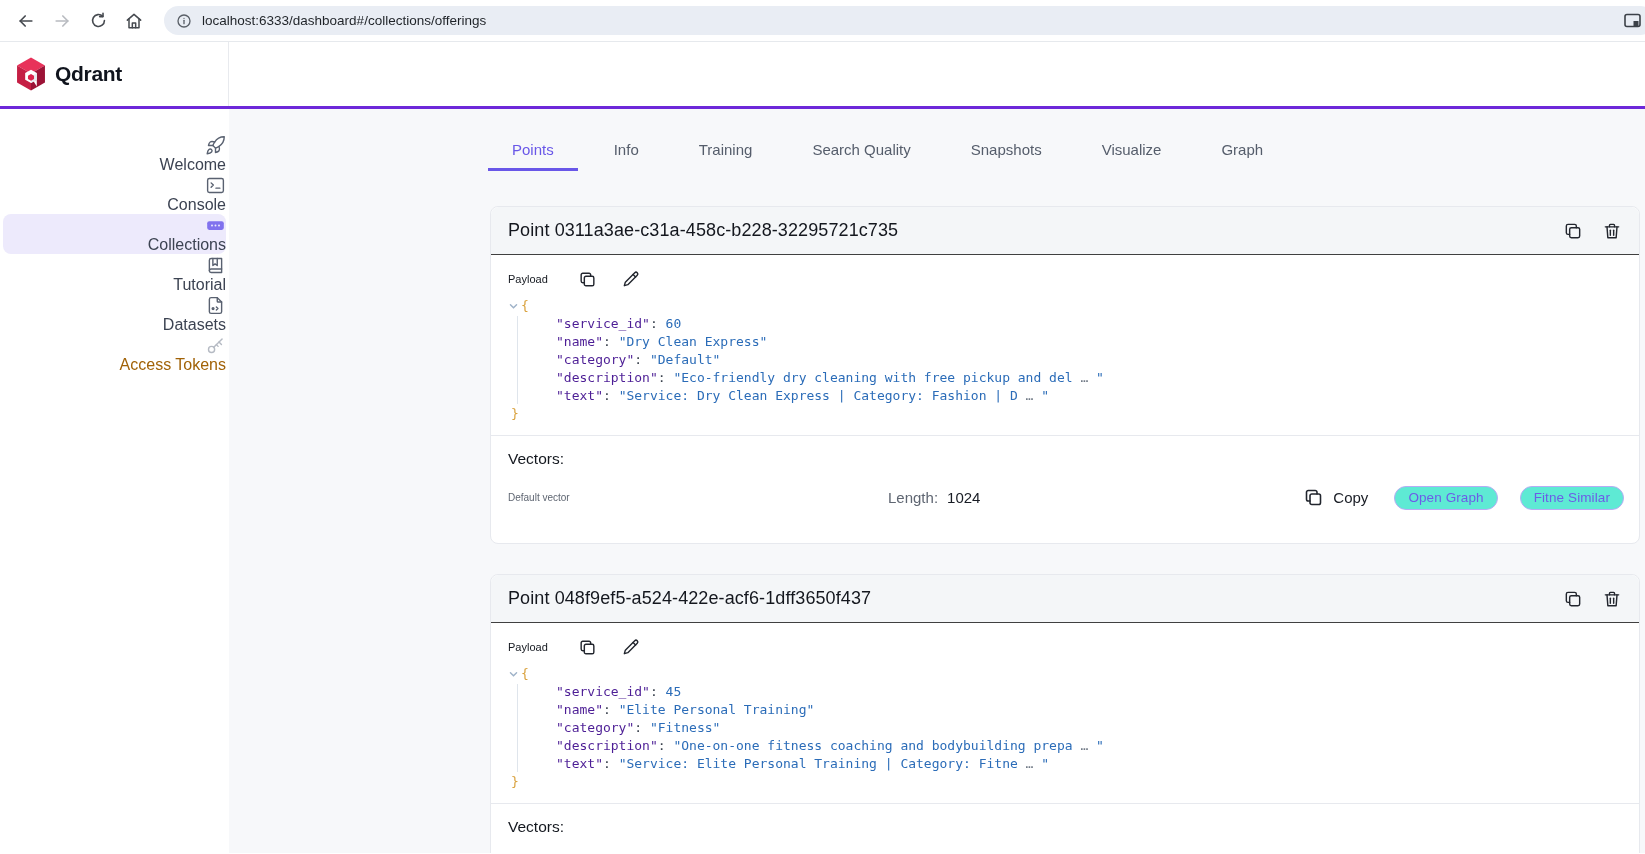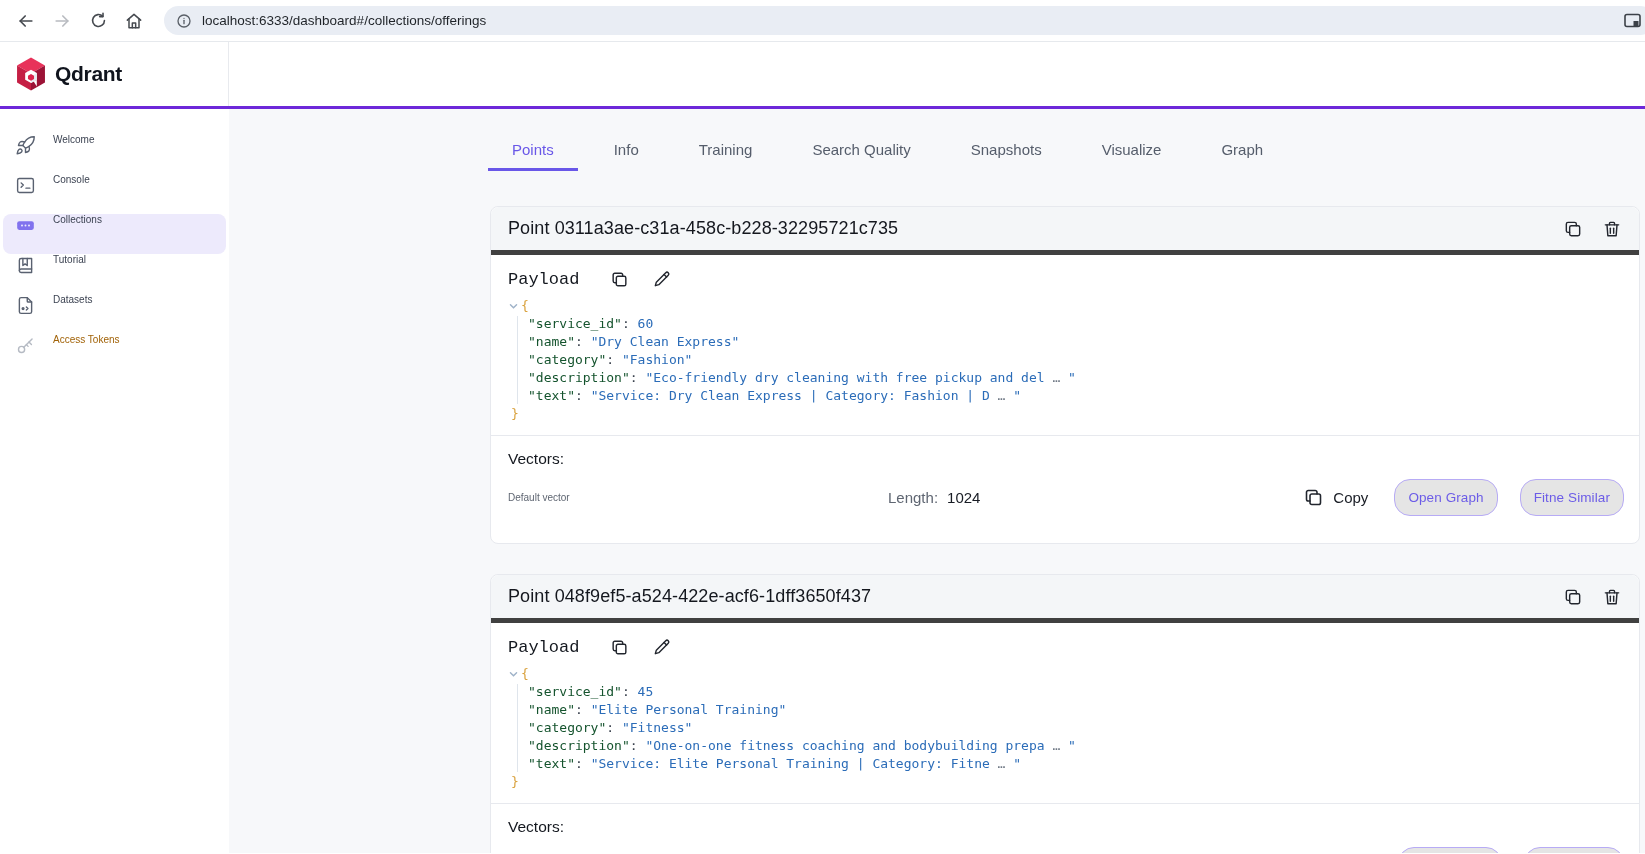--- a/index.html
+++ b/index.html
@@ -19,85 +19,85 @@
   .panel-ic { position:absolute; right:14px; top:7px; color:#3c4148; }
 
   
   .appheader { height:67px; background:#fff; border-bottom:3px solid #6d28d9; display:flex; }
   .logo-cell { width:229px; border-right:1px solid #e8eaee; display:flex; align-items:center; padding-left:16px; }
   .logo-text { margin-left:9px; font-size:21px; font-weight:700; color:#10141d; letter-spacing:-0.3px; }
 
   
   .appbody { display:flex; height:744px; }
   .sidebar { width:229px; background:#fff; padding-top:25px; flex:0 0 auto; }
-  .sitem { height:40px; margin:0 3px; display:flex; align-items:flex-start; padding-left:11px;
-    border-radius:8px; color:#3c4352; font-size:10px; cursor:pointer; }
+  .sitem { height:40px; margin:0 3px; display:flex; align-items:flex-end; padding-left:11px;
+    border-radius:8px; color:#3c4352; font-size:16px; cursor:pointer;flex-direction:column; }
   .sitem .sicon { width:22px; height:22px; color:#596170; display:flex; align-items:center; justify-content:center; }
   .sitem .slabel { margin-left:17px; }
   .sitem.active { background:#edeafc; }
   .sitem.active .sicon { color:#8172ee; }
   .sitem.disabled { color:#a16207; }
   .sitem.disabled .sicon { color:#b5bac3; }
 
   .main { flex:1; background:#f7f8fa; overflow:hidden; }
 
   
   .tabs { display:flex; gap:12px; padding:18px 0 0 259px; }
   .tab { position:relative; height:44px; display:flex; align-items:center; padding:0 24px;
     font-size:15px; font-weight:500; color:#555d6b; cursor:pointer; }
   .tab.active { color:#6957e8; }
   .tab.active::after { content:''; position:absolute; left:0; right:0; bottom:0; height:3px; background:#6957e8; }
 
   
   .card { width:1150px; margin:35px 0 0 261px; background:#fff; border:1px solid #e7e9ee; border-radius:8px; }
   .card + .card { margin-top:30px; }
-  .chead { height:48px; background:#f4f6f8; border-bottom:5px solid #404040;
+  .chead { height:48px; background:#f4f6f8; border-bottom:1px solid #404040;
     border-radius:8px 8px 0 0; display:flex; align-items:center; padding:0 16px 0 17px; }
   .ctitle { flex:1; font-size:18px; font-weight:500; color:#14171e; letter-spacing:0.1px; }
   .hicon { width:22px; height:22px; color:#22262e; display:flex; align-items:center; justify-content:center;
     margin-left:17px; cursor:pointer; }
 
   .cbody { padding:14px 15px 30px 17px; }
   .prow { display:flex; align-items:center; }
-  .plabel { font-size:17px; font-weight:500; color:#14181f;font-family:Liberation Mono, monospace; }
+  .plabel { font-size:11px; font-weight:500; color:#14181f; }
   .picon { width:20px; height:20px; color:#22262e; display:flex; align-items:center; justify-content:center; cursor:pointer; }
   .picon.copy { margin-left:30px; }
   .picon.edit { margin-left:23px; }
 
   
   .jblock { margin-top:8px; margin-left:1px; font-family:"DejaVu Sans Mono", monospace;
     font-size:13px; line-height:18px; }
   .jroot { display:flex; align-items:center; }
   .jchev { width:10px; color:#9eb2c8; display:flex; align-items:center; cursor:pointer; }
   .jbrace { color:#d9a13c; }
   .jroot .jbrace { margin-left:2px; }
   .jfields { position:relative; padding-left:19px; }
   .jfields::before { content:''; position:absolute; left:8px; top:1px; bottom:1px; width:1px; background:#dfe5ec; }
-  .jkey { color:#14532d; }
+  .jkey { color:#4c1d95;margin-left:28px; }
   .jkey::before,.jkey::after { content:'"'; }
   .jcolon::after { content:": "; color:#3a424e; white-space:pre; }
   .jnum { color:#2b6cb8; }
   .jstr { color:#2b6cb8; }
   .jstr::before,.jstr::after { content:'"'; }
   .jell { color:#707986; white-space:pre; }
   .jclose { padding-left:2px; }
 
   
   .vdivider { height:1px; background:#e7e9ee; margin:12px -15px 0 -17px; }
   .vlabel { margin-top:14px; font-size:15.5px; font-weight:500; color:#14181f; }
   .vrow { display:flex; align-items:center; margin-top:14px; height:31px; }
   .vname { width:380px; font-size:10px; color:#5f6672; }
   .vlen { display:flex; align-items:center; font-size:15px; color:#5f6672; }
   .vlenval { margin-left:9px; color:#181c24; font-weight:500; }
   .spacer { flex:1; }
   .vcopy { display:flex; align-items:center; margin-right:26px; cursor:pointer; }
   .vcopy .picon { width:21px; height:21px; }
   .vcopylbl { margin-left:9px; font-size:15px; font-weight:500; color:#181c24; }
-  .btn { height:37px; display:flex; align-items:center; padding:0 13px; border:1px solid #b7abf5;
-    border-radius:16px; background:#e5e5e5; color:#6c5ce7; font-size:13.5px; font-weight:500;
+  .btn { height:24px; display:flex; align-items:center; padding:0 13px; border:1px solid #b7abf5;
+    border-radius:16px; background:#5eead4; color:#6c5ce7; font-size:13.5px; font-weight:500;
     letter-spacing:0.1px; cursor:pointer; font-family:"Liberation Sans", sans-serif; }
   .btn + .btn { margin-left:22px; }
 
   svg { display:block; }
 </style>
 </head>
 <body>
 
 <div class="toolbar">
   <div class="tbtn">
@@ -280,21 +280,21 @@
             <span class="jchev">
               <svg width="9" height="7" viewBox="0 0 10 8" fill="none" stroke="currentColor" stroke-width="1.6" stroke-linecap="round">
                   <path d="M1.5 2l3.5 3.5L8.5 2"></path>
                 </svg>
             </span>
             <span class="jbrace">{</span>
           </div>
           <div class="jfields">
             <div class="jline"><span class="jkey">service_id</span><span class="jcolon"></span><span class="jnum">60</span></div>
             <div class="jline"><span class="jkey">name</span><span class="jcolon"></span><span class="jstr"><span>Dry Clean Express</span></span></div>
-            <div class="jline"><span class="jkey">category</span><span class="jcolon"></span><span class="jstr"><span>Fashion</span></span></div>
+            <div class="jline"><span class="jkey">category</span><span class="jcolon"></span><span class="jstr"><span>Default</span></span></div>
             <div class="jline"><span class="jkey">description</span><span class="jcolon"></span><span class="jstr"><span>Eco-friendly dry cleaning with free pickup and del</span><span class="jell"> … </span></span></div>
             <div class="jline"><span class="jkey">text</span><span class="jcolon"></span><span class="jstr"><span>Service: Dry Clean Express | Category: Fashion | D</span><span class="jell"> … </span></span></div>
           </div>
           <div class="jclose"><span class="jbrace">}</span></div>
         </div>
         <div class="vdivider"></div>
         <div class="vlabel">Vectors:</div>
         <div class="vrow">
           <span class="vname">Default vector</span>
           <span class="vlen">

